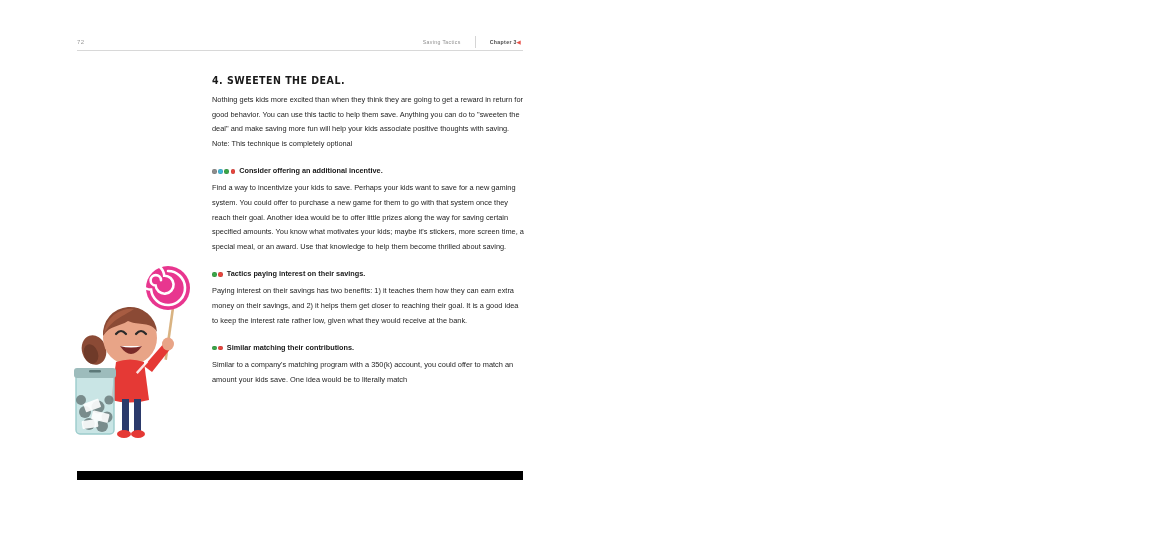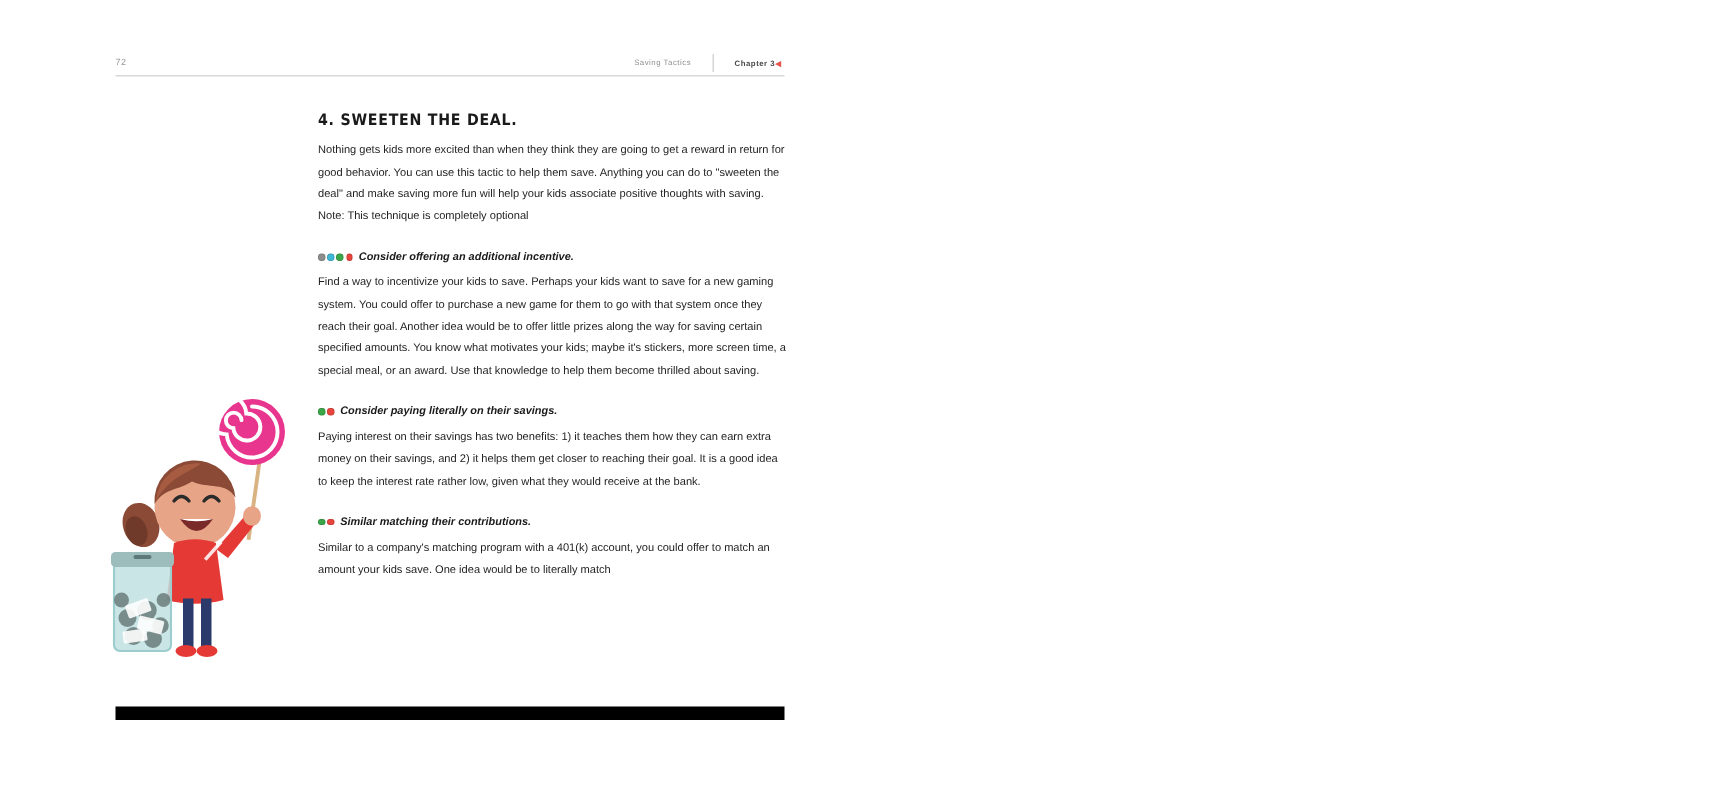--- a/index.html
+++ b/index.html
@@ -104,21 +104,20 @@
   }
 
   h3.sub {
     margin: 0 0 2px 0;
     font-size: 7.3px;
     font-weight: bold;
     color: #1a1a1a;
     line-height: 12px;
     display: flex;
     align-items: center;
-    font-style: italic;
   }
   .dots {
     display: inline-flex;
     gap: 1.6px;
     margin-right: 4px;
     align-items: center;
   }
   .dot {
     width: 4.6px;
     height: 4.6px;
@@ -174,32 +173,32 @@
         </span>
         <span>Consider offering an additional incentive.</span>
       </h3>
       <p class="body">Find a way to incentivize your kids to save. Perhaps your kids want to save for a new gaming system. You could offer to purchase a new game for them to go with that system once they reach their goal. Another idea would be to offer little prizes along the way for saving certain specified amounts. You know what motivates your kids; maybe it's stickers, more screen time, a special meal, or an award. Use that knowledge to help them become thrilled about saving.</p>
 
       <h3 class="sub">
         <span class="dots">
           <span class="dot" style="background:#3aa648"></span>
           <span class="dot" style="background:#e8443c"></span>
         </span>
-        <span>Consider paying literally on their savings.</span>
+        <span>Tactics paying interest on their savings.</span>
       </h3>
       <p class="body">Paying interest on their savings has two benefits: 1) it teaches them how they can earn extra money on their savings, and 2) it helps them get closer to reaching their goal. It is a good idea to keep the interest rate rather low, given what they would receive at the bank.</p>
 
       <h3 class="sub">
         <span class="dots">
           <span class="dot" style="background:#3aa648"></span>
           <span class="dot" style="background:#e8443c"></span>
         </span>
         <span>Similar matching their contributions.</span>
       </h3>
-      <p class="body">Similar to a company's matching program with a 401(k) account, you could offer to match an amount your kids save. One idea would be to literally match</p>
+      <p class="body">Similar to a company's matching program with a 350(k) account, you could offer to match an amount your kids save. One idea would be to literally match</p>
     </div>
 
     <svg class="illus" viewBox="0 0 132 180">
 
       <rect x="96" y="46" width="2.6" height="52" fill="#d9b382" transform="rotate(8 97 72)"></rect>
 
       <circle cx="58" cy="18" r="0" fill="none"></circle>
       <g>
         <circle cx="96" cy="26" r="22" fill="#e8368f"></circle>
         <path d="M96 9 a17 17 0 1 1 -16.9 18.6 a13 13 0 1 1 13.1 -13.9 a9 9 0 1 1 -8.6 9.8 a5.2 5.2 0 1 1 5.4 -5.4" fill="none" stroke="#ffffff" stroke-width="2.6" stroke-linecap="round"></path>

